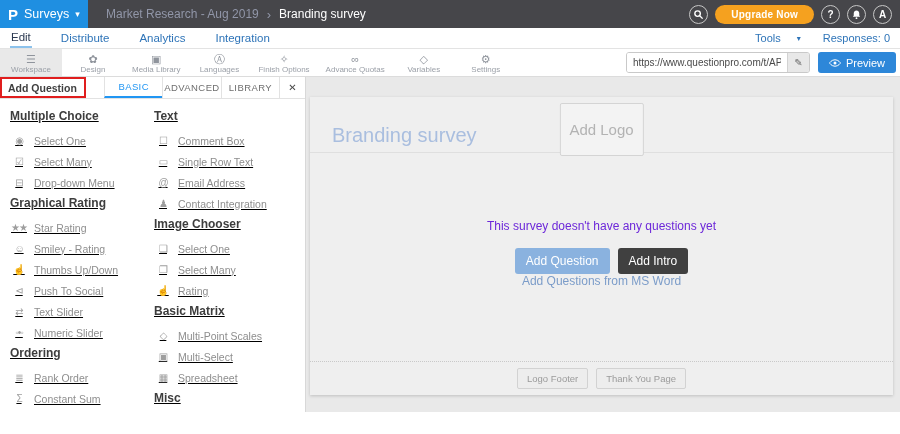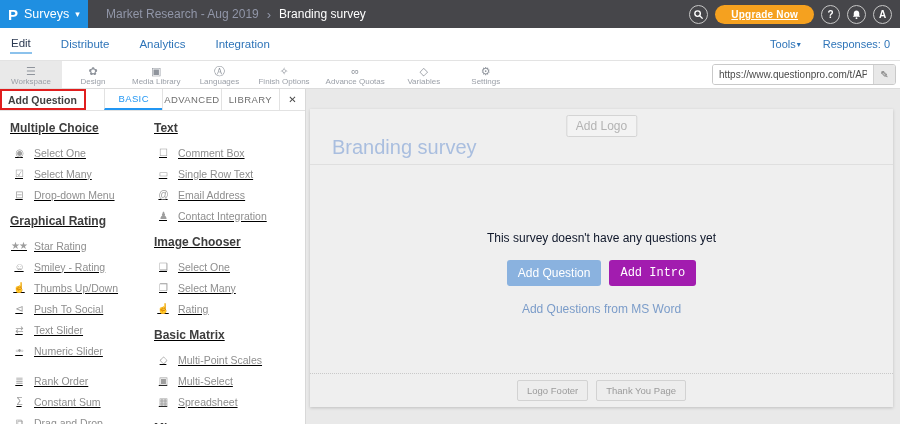--- a/index.html
+++ b/index.html
@@ -10,29 +10,29 @@
   .logo-block { width:88px; height:28px; background:#1f8fe1; display:flex; align-items:center; padding:0 8px; gap:6px; color:#fff; }
   .logo-p { font-weight:bold; font-size:15px; }
   .product-name { font-size:12.5px; }
   .caret { font-size:9px; line-height:1; }
   .breadcrumb { display:flex; align-items:center; gap:8px; margin-left:18px; font-size:12px; }
   .bc-parent { color:#9196a8; }
   .bc-sep { color:#9196a8; font-size:13px; }
   .bc-current { color:#ffffff; }
   .topbar-right { position:absolute; right:8px; top:0; height:28px; display:flex; align-items:center; gap:7px; }
   .circle-btn { width:19px; height:19px; border:1px solid #c6c6c6; border-radius:50%; display:flex; align-items:center; justify-content:center; color:#fff; font-size:10px; font-weight:bold; }
-  .upgrade-btn { background:#f5a11f; color:#fff; font-size:10px; font-weight:bold; border:none; border-radius:10px; height:19px; padding:0 16px; letter-spacing:.2px;text-decoration:underline; }
+  .upgrade-btn { background:#f5a11f; color:#fff; font-size:10px; font-weight:bold; border:none; border-radius:10px; height:19px; padding:0 16px; letter-spacing:.2px; }
   .icon-svg { display:block; }
 
   
-  .navbar { height:33px; background:#fff; border-bottom:1px solid #e3e3e3; display:flex; align-items:center; padding:0 10px; position:relative; }
+  .navbar { height:21px; background:#fff; border-bottom:1px solid #e3e3e3; display:flex; align-items:center; padding:0 10px; position:relative; }
   .nav-tab { font-size:11.5px; color:#2e74b8; margin-right:28px; padding:2px 1px 3px; cursor:pointer; }
   .nav-tab.active { color:#2c3a52; border-bottom:2px solid #8cc2ec; }
   .navbar-right { position:absolute; right:10px; display:flex; align-items:center; gap:22px; font-size:11px; color:#2e74b8; }
-  .tools-wrap { display:flex; align-items:center; gap:1px; }
+  .tools-wrap { display:flex; align-items:center; gap:16px; }
   .tools-caret { font-size:8px; color:#2e74b8; }
 
   
   .toolbar { height:28px; background:#fff; border-bottom:1px solid #dcdcdc; display:flex; align-items:stretch; position:relative; }
   .tool-item { min-width:62px; padding:2px 8px 1px; display:flex; flex-direction:column; align-items:center; justify-content:center; gap:0; cursor:pointer; }
   .tool-item.active { background:#e9e9e9; }
   .tool-glyph { font-size:11px; line-height:12px; color:#8f949c; }
   .tool-label { font-size:8px; color:#9a9fa7; white-space:nowrap; }
   .toolbar-right { position:absolute; right:4px; top:3px; display:flex; align-items:center; gap:8px; }
   .url-group { display:flex; align-items:stretch; border:1px solid #c9c9c9; border-radius:3px; overflow:hidden; height:21px; background:#fff; }
@@ -47,39 +47,39 @@
   .addq-label { font-size:10.5px; font-weight:bold; color:#3f3f3f; display:flex; align-items:center; padding:0 8px; width:96px; }
   .annotation-box { position:absolute; left:0px; top:0px; width:86px; height:21px; border:2px solid #e01e1e; pointer-events:none; }
   .panel-tabs { display:flex; flex:1;padding-left:8px; }
   .panel-tab { flex:1; display:flex; align-items:center; justify-content:center; font-size:9.5px; letter-spacing:.4px; color:#6e6e6e; border-left:1px solid #e2e2e2; cursor:pointer; }
   .panel-tab.active { color:#2196f3; border-bottom:2px solid #2196f3; }
   .panel-close { width:26px; display:flex; align-items:center; justify-content:center; border-left:1px solid #e2e2e2; color:#4a4a4a; font-size:10px; cursor:pointer; }
   .panel-body { flex:1; display:flex; padding:4px 0 0 10px; gap:8px; overflow:hidden; }
   .panel-col { display:flex; flex-direction:column;text-decoration:underline; }
   .panel-col.c1 { width:136px; }
   .panel-col.c2 { width:150px; }
-  .qsection { margin-top:9px; }
+  .qsection { margin-top:3px; }
   .qsection:first-child { margin-top:6px; }
   .qsection-title { font-size:12px; color:#3d3d3d; font-weight:bold; margin-bottom:7px; }
   .qitem { height:21px; display:flex; align-items:center; gap:6px; cursor:pointer; }
   .qitem-glyph { width:18px; text-align:center; font-size:10px; color:#9e9e9e; letter-spacing:-1px; }
   .qitem-label { font-size:10.5px; color:#8e8e8e; white-space:nowrap; }
 
   
   .workspace { flex:1; background:#e9e9e9; position:relative; }
   .survey-card { position:absolute; left:4px; right:7px; top:20px; height:298px; background:#efefef; box-shadow:0 1px 3px rgba(0,0,0,.18); }
   .card-header { height:56px; border-bottom:1px solid #dfdfdf; position:relative; }
-  .add-logo-btn { position:absolute; top:6px; left:50%; transform:translateX(-50%); font-size:12px; color:#b3b3b3; background:#f3f3f3; border:1px solid #d4d4d4; border-radius:2px; padding:3px 9px; }
+  .add-logo-btn { position:absolute; top:6px; left:50%; transform:translateX(-50%); font-size:15px; color:#b3b3b3; background:#f3f3f3; border:1px solid #d4d4d4; border-radius:2px; padding:17px 9px; }
   .survey-title { position:absolute; left:22px; bottom:5px; font-size:20px; color:#a9bedf; font-weight:normal; }
   .card-body { display:flex; flex-direction:column; align-items:center; padding-top:66px; }
-  .empty-text { font-size:12px; color:#0f172a; }
+  .empty-text { font-size:12px; color:#6d28d9; }
   .empty-actions { display:flex; gap:8px; margin-top:15px; }
   .addq-btn { background:#8ab2df; color:#fff; border:none; border-radius:3px; font-size:12px; padding:6px 11px; }
-  .addintro-btn { background:#a21caf; color:#fff; border:none; border-radius:3px; font-size:12px; padding:6px 11px;font-family:Liberation Mono, monospace; }
-  .msword-link { margin-top:16px; font-size:12px; color:#7b9cc9; text-decoration:none; }
+  .addintro-btn { background:#404040; color:#fff; border:none; border-radius:3px; font-size:12px; padding:6px 11px; }
+  .msword-link { font-size:12px; color:#7b9cc9; text-decoration:none; }
   .card-footer { position:absolute; left:0; right:0; bottom:0; height:34px; border-top:1px dotted #c9c9c9; display:flex; align-items:center; justify-content:center; gap:8px; }
   .footer-btn { font-size:9.5px; color:#9b9b9b; background:#ededed; border:1px solid #d2d2d2; border-radius:2px; padding:4px 9px; }
 </style>
 </head>
 <body>
 
 <div class="topbar">
   <div class="logo-block">
     <span class="logo-p">P</span>
     <span class="product-name">Surveys</span>
@@ -164,20 +164,27 @@
         <span class="tool-label">Settings</span>
       </div>
     </div>
   <div class="toolbar-right">
     <div class="url-group">
       <input class="url-input" readonly="" value="https://www.questionpro.com/t/APNrFZ" style="">
       <div class="url-edit">
           <span>✎</span>
         </div>
     </div>
+    <button class="preview-btn">
+      <svg class="icon-svg" width="12" height="10" viewBox="0 0 24 16" fill="none" stroke="#ffffff" stroke-width="2">
+          <path d="M1 8s4-6.5 11-6.5S23 8 23 8s-4 6.5-11 6.5S1 8 1 8z"></path>
+          <circle cx="12" cy="8" r="3" fill="#ffffff" stroke="none"></circle>
+        </svg>
+      <span>Preview</span>
+    </button>
   </div>
 </div>
 
 <div class="content">
 
   <div class="left-panel">
     <div class="panel-head">
       <div class="addq-label">Add Question</div>
       <div class="annotation-box"></div>
       <div id="panel-tabs" class="panel-tabs">
@@ -227,20 +234,21 @@
             <div class="qitem">
               <span class="qitem-glyph">⇄</span>
               <span class="qitem-label">Text Slider</span>
             </div>
             <div class="qitem">
               <span class="qitem-glyph">◦•◦</span>
               <span class="qitem-label">Numeric Slider</span>
             </div>
           </div>
           <div class="qsection">
+            <div class="qsection-title">Ordering</div>
             <div class="qitem">
               <span class="qitem-glyph">≣</span>
               <span class="qitem-label">Rank Order</span>
             </div>
             <div class="qitem">
               <span class="qitem-glyph">Σ</span>
               <span class="qitem-label">Constant Sum</span>
             </div>
             <div class="qitem">
               <span class="qitem-glyph">⧉</span>

